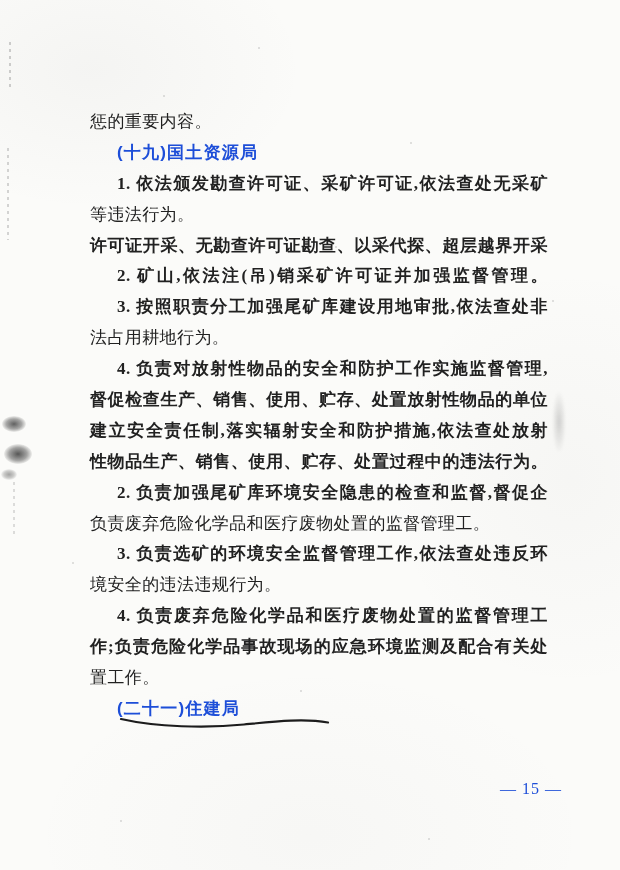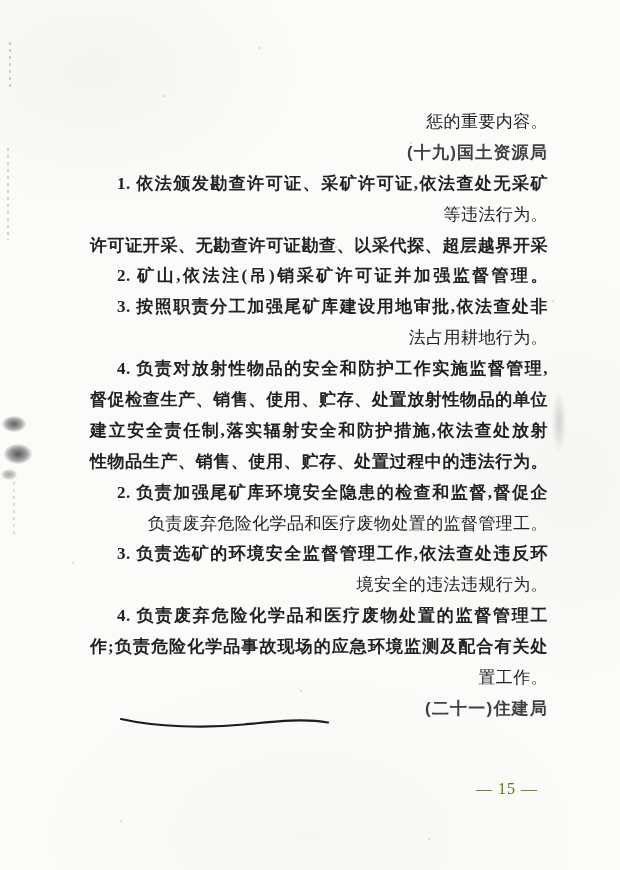--- a/index.html
+++ b/index.html
@@ -29,50 +29,49 @@
     position:absolute;
     left:90px; top:107px;
     width:458px;
     font-size:17px;
     line-height:30.9px;
     letter-spacing:0.4px;
   }
   .ln {
     height:30.9px;
     white-space:nowrap;
-    text-align:right;
   }
   .ln.indent { padding-left:27px; }
   .ln.fill {
     white-space:normal;
     text-align:justify;
     text-align-last:justify;
     text-justify:inter-character;
     font-weight:bold;
   }
   .ln.head {
     font-family:"Liberation Sans", sans-serif;
     font-weight:bold;
     letter-spacing:1.2px;
-    color:#404040;
+    color:#1d4ed8;
   }
   .ln.head-u { position:relative; }
   .underline-svg {
     position:absolute;
     left:28px; top:21px;
     width:214px; height:15px;
   }
   .pagenum {
     position:absolute;
     left:452px; top:780px;
     width:110px;
-    text-align:center;
+    text-align:right;
     font-size:16px;
     letter-spacing:1px;
-    color:#4d7c0f;
+    color:#1d4ed8;
   }
   
   .blob {
     position:absolute;
     border-radius:50%;
     background:radial-gradient(ellipse at center, #3a3a3a 0%, rgba(60,60,60,0.55) 45%, transparent 75%);
     filter:blur(0.7px);
   }
   .blob.b1 { left:2px;  top:416px; width:24px; height:16px; opacity:.8; }
   .blob.b2 { left:4px;  top:444px; width:28px; height:20px; opacity:.85; }

